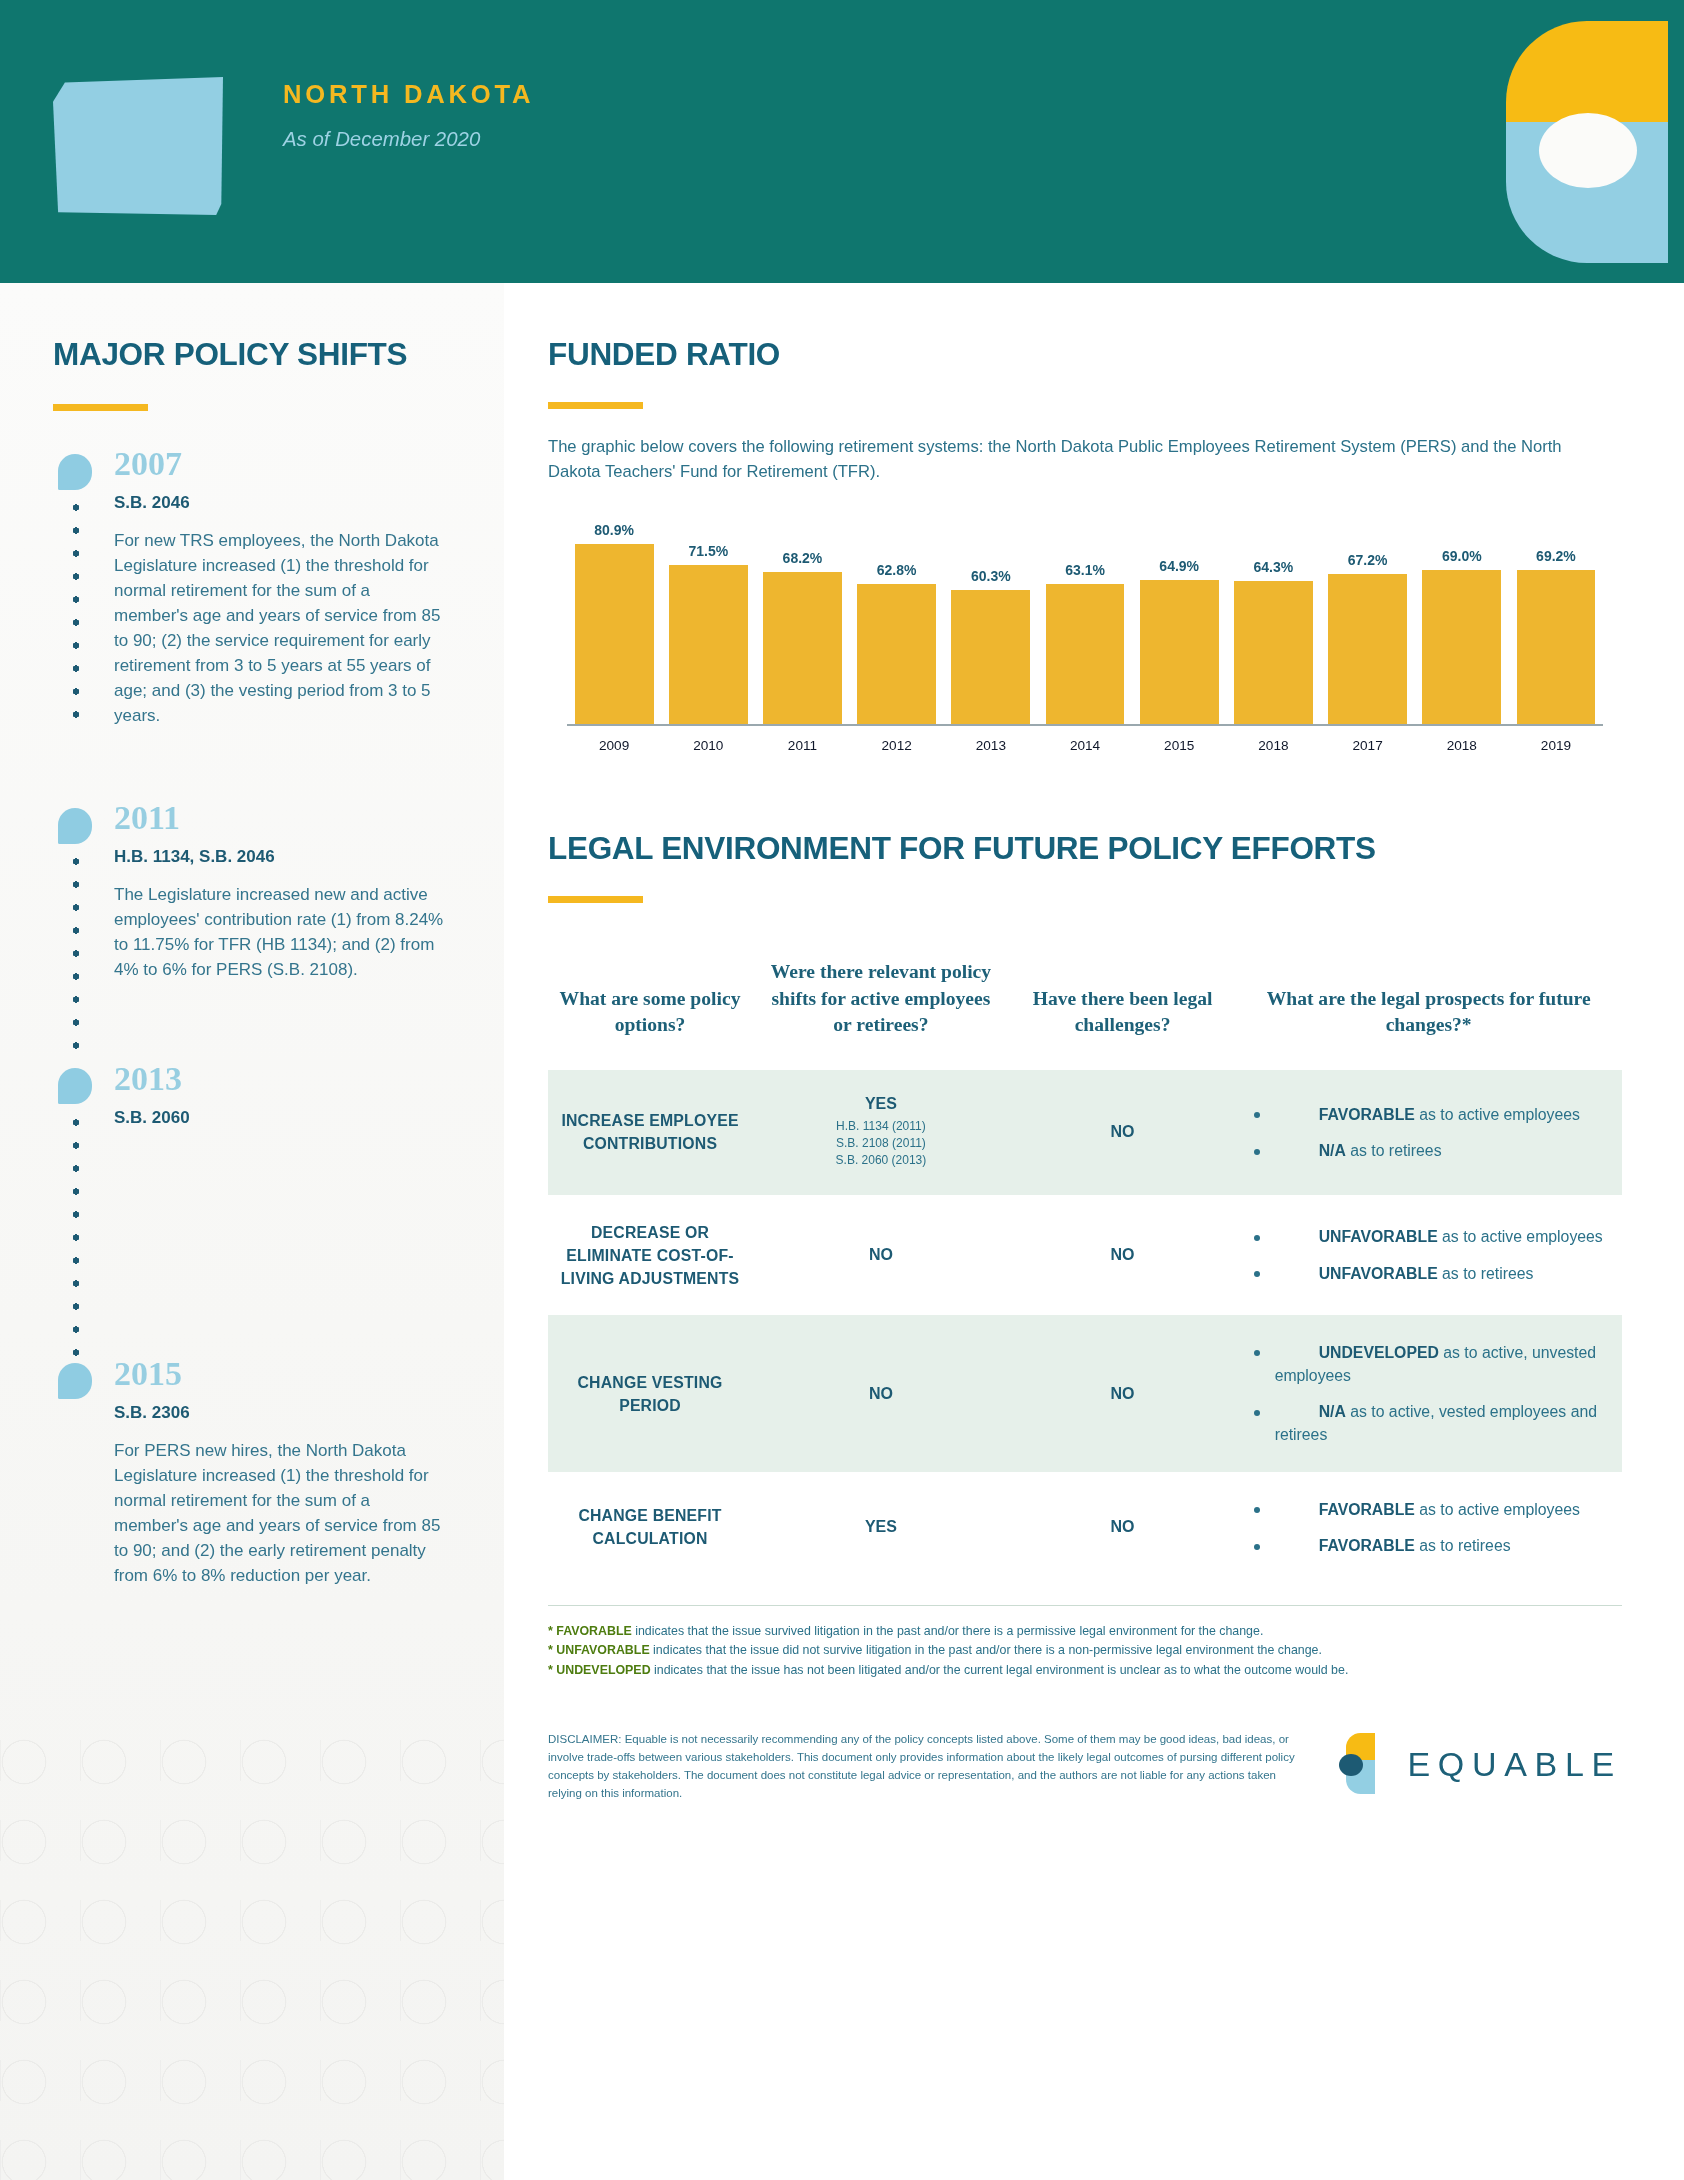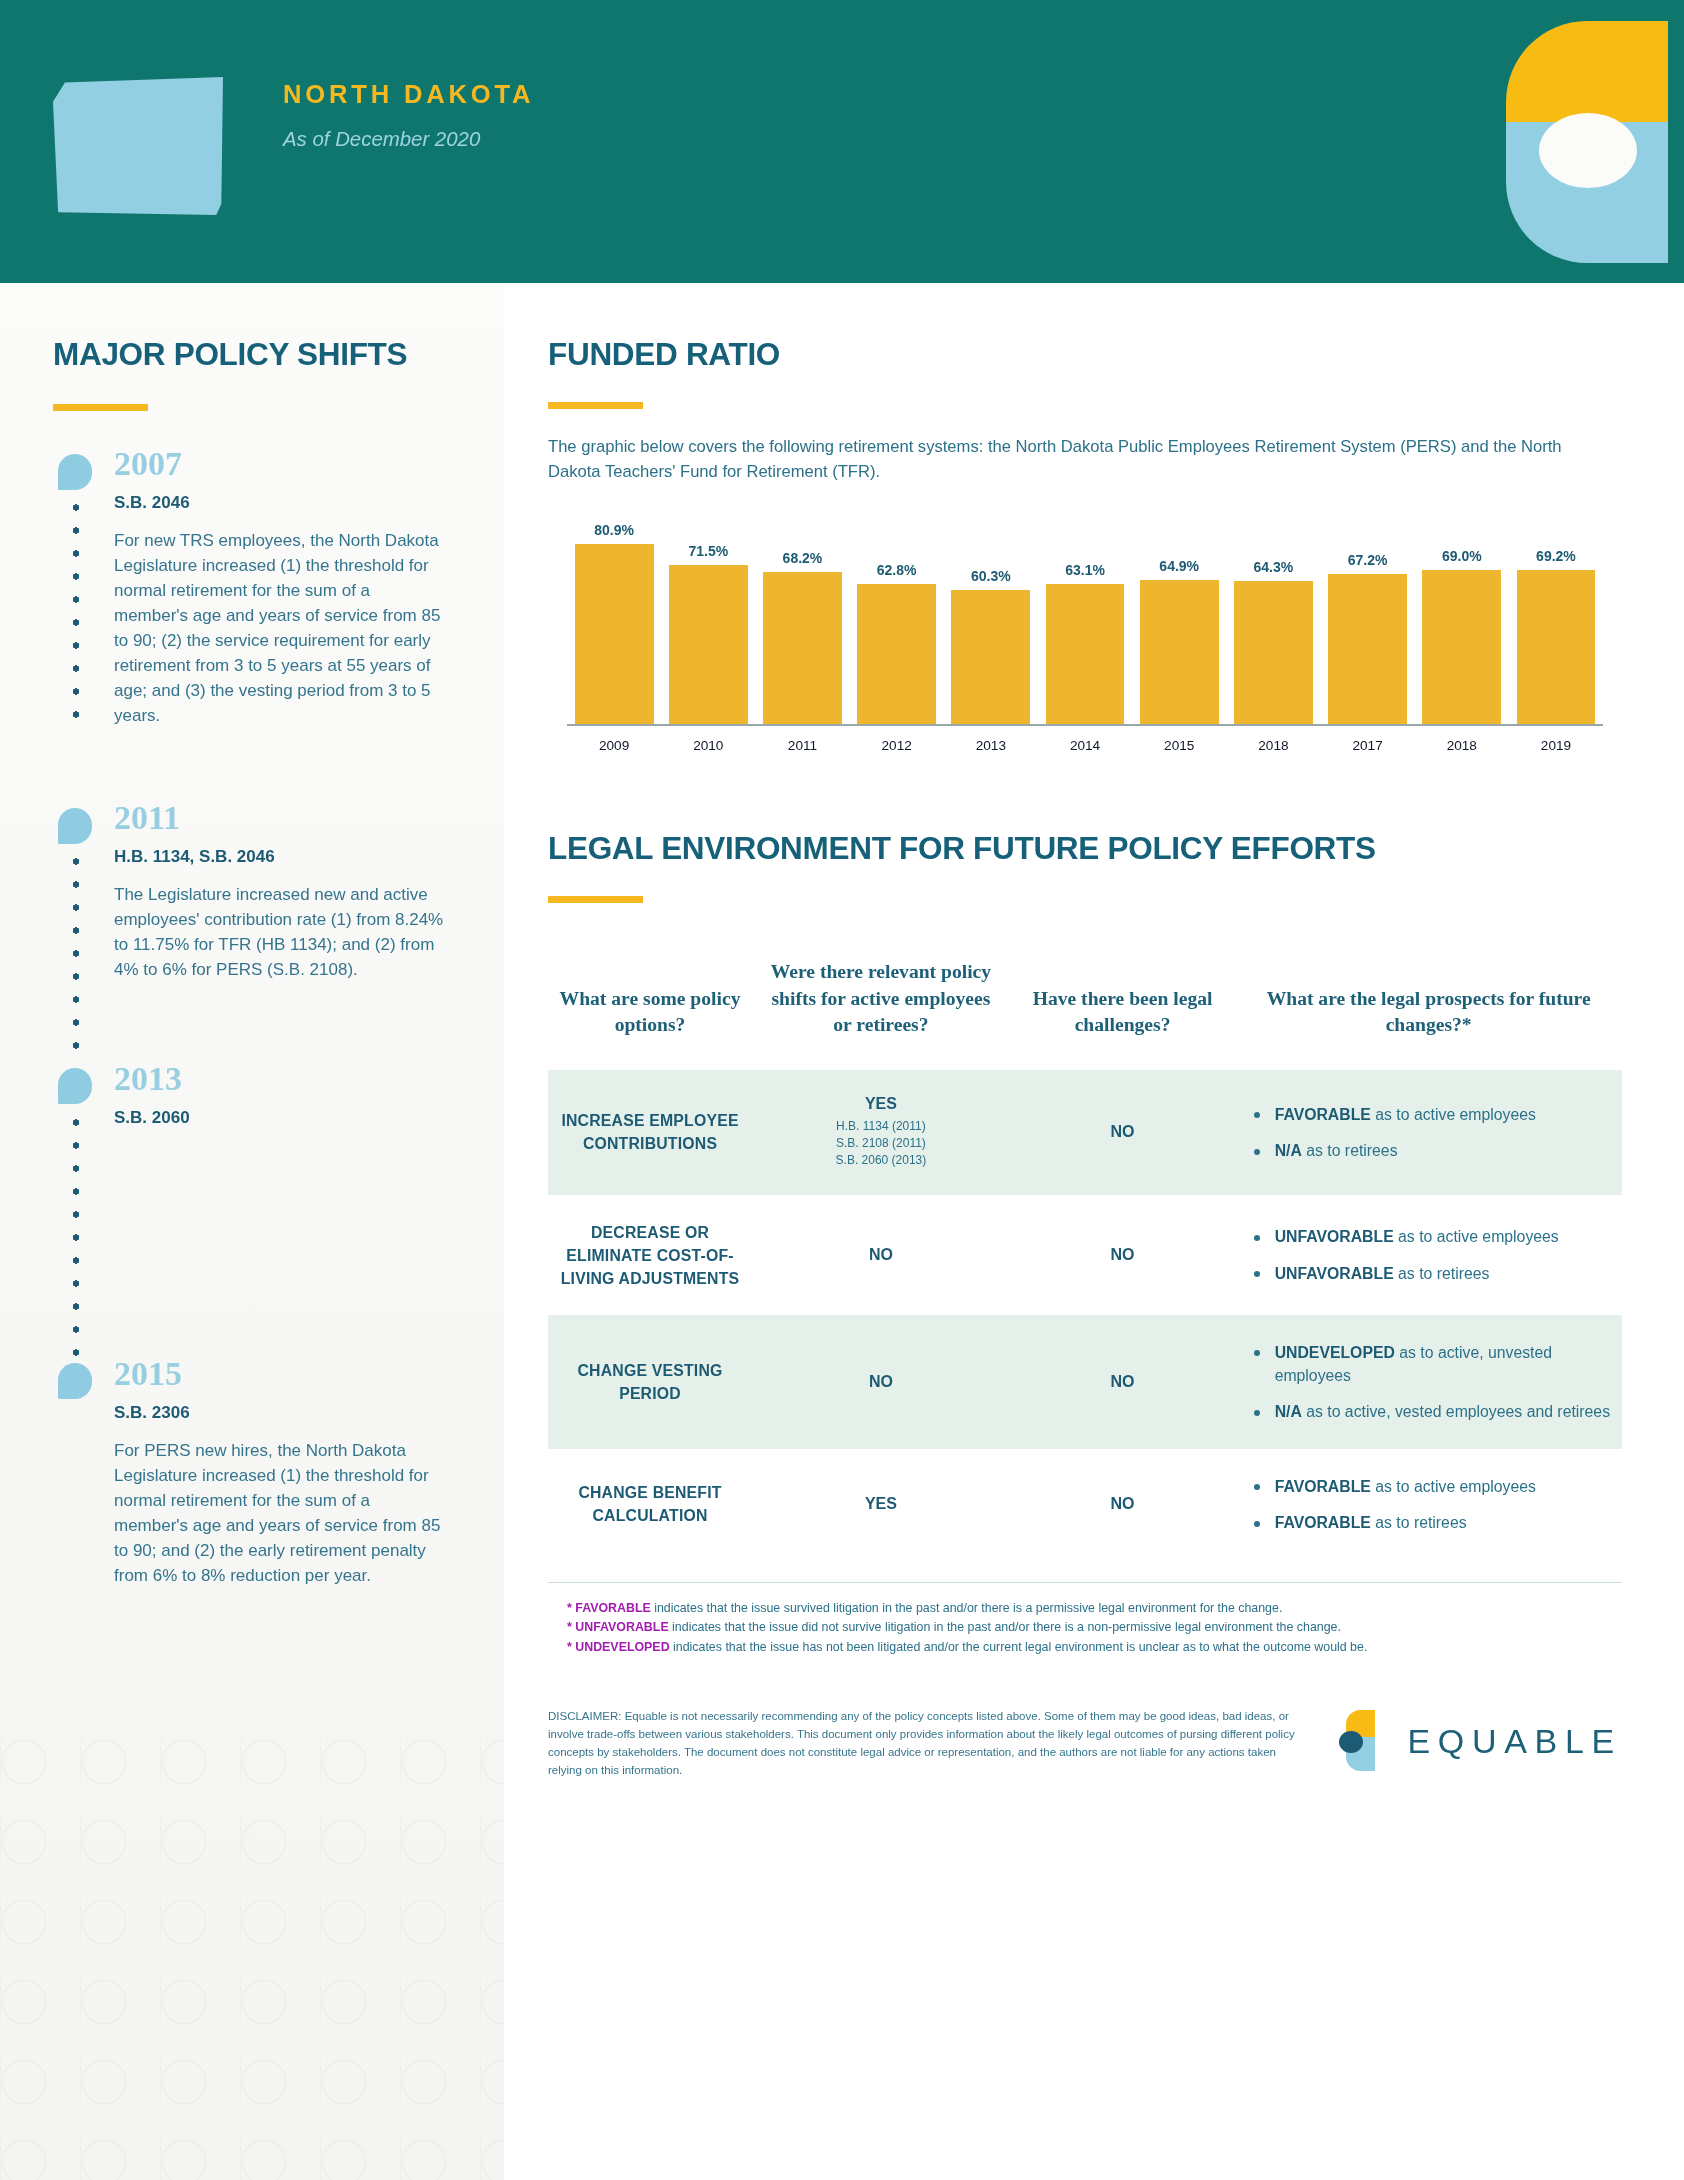--- a/index.html
+++ b/index.html
@@ -301,30 +301,30 @@
   }
   .prospects li:last-child { margin-bottom: 0; }
   .prospects li::before {
     content: "";
     position: absolute;
     left: 3.4px; top: 9.4px;
     width: 6px; height: 6px;
     border-radius: 50%;
     background: #2b7189;
   }
-  .prospects b { color: #1d5a73; font-weight: 700; }
+  .prospects b { color: #1d5a73; font-weight: 700; margin-left: 44px; }
 
   .fn-rule { height: 1.7px; background: #cbdcd2; margin-top: 22px; }
   .footnotes { margin-top: 15.3px; }
   .footnotes p {
     font-size: 12.4px;
     line-height: 19.6px;
     color: #2b7189;
   }
-  .footnotes b { color: #a21caf; font-weight: 700; margin-left: 19px; }
+  .footnotes b { color: #4d7c0f; font-weight: 700; }
 
   .bottom {
     margin-top: 49px;
     display: flex;
     align-items: flex-start;
     justify-content: space-between;
   }
   .disclaimer {
     font-size: 11.5px;
     line-height: 18px;

